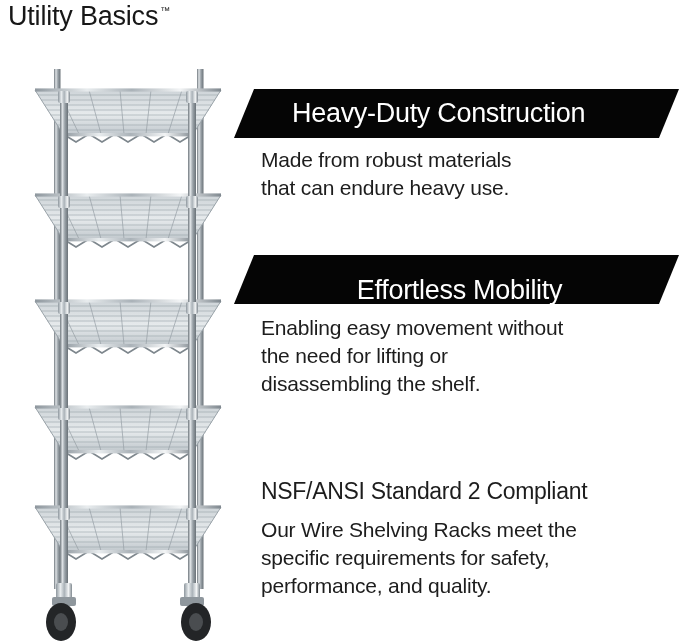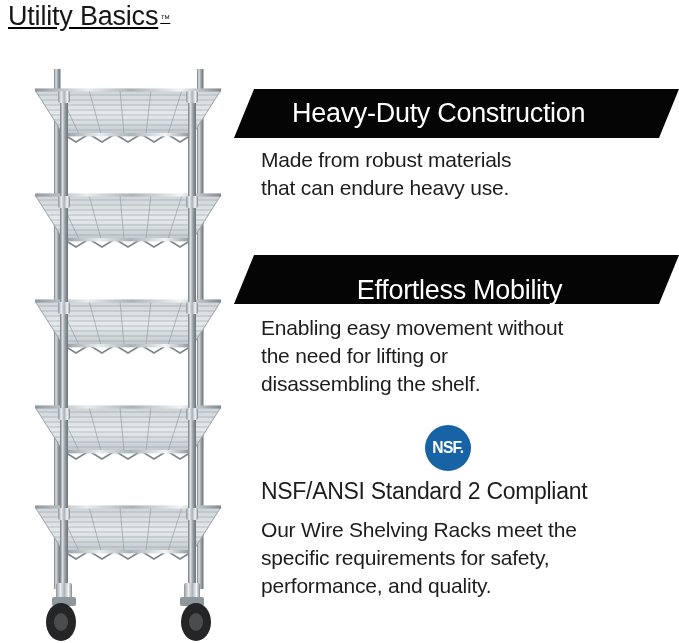--- a/index.html
+++ b/index.html
@@ -20,23 +20,22 @@
     background: #ffffff;
     overflow: hidden;
   }
 
   
   #brand {
     position: absolute;
     left: 8px;
     top: 2px;
     display: flex;
-    align-items: center;
+    align-items: flex-start;
     white-space: nowrap;
-    text-decoration: underline;
   }
   #brand-name {
     font-size: 27px;
     font-weight: 400;
     color: #171717;
     letter-spacing: -0.2px;
     line-height: 1.1;
   }
   #brand-tm {
     font-size: 10px;
@@ -258,23 +257,20 @@
 
     <div id="block-mobility" class="banner banner-center">
       <span class="banner-text">Effortless Mobility</span>
     </div>
     <p id="mobility-body" class="body-text">
       <span class="ln">Enabling easy movement without</span>
       <span class="ln">the need for lifting or</span>
       <span class="ln">disassembling the shelf.</span>
     </p>
 
-    <div id="nsf-badge">
-      <span id="nsf-badge-text">NSF.</span>
-    </div>
     <div id="nsf-heading">NSF/ANSI Standard 2 Compliant</div>
     <p id="nsf-body" class="body-text">
       <span class="ln">Our Wire Shelving Racks meet the</span>
       <span class="ln">specific requirements for safety,</span>
       <span class="ln">performance, and quality.</span>
     </p>
 
   </div>
 </div>
 

